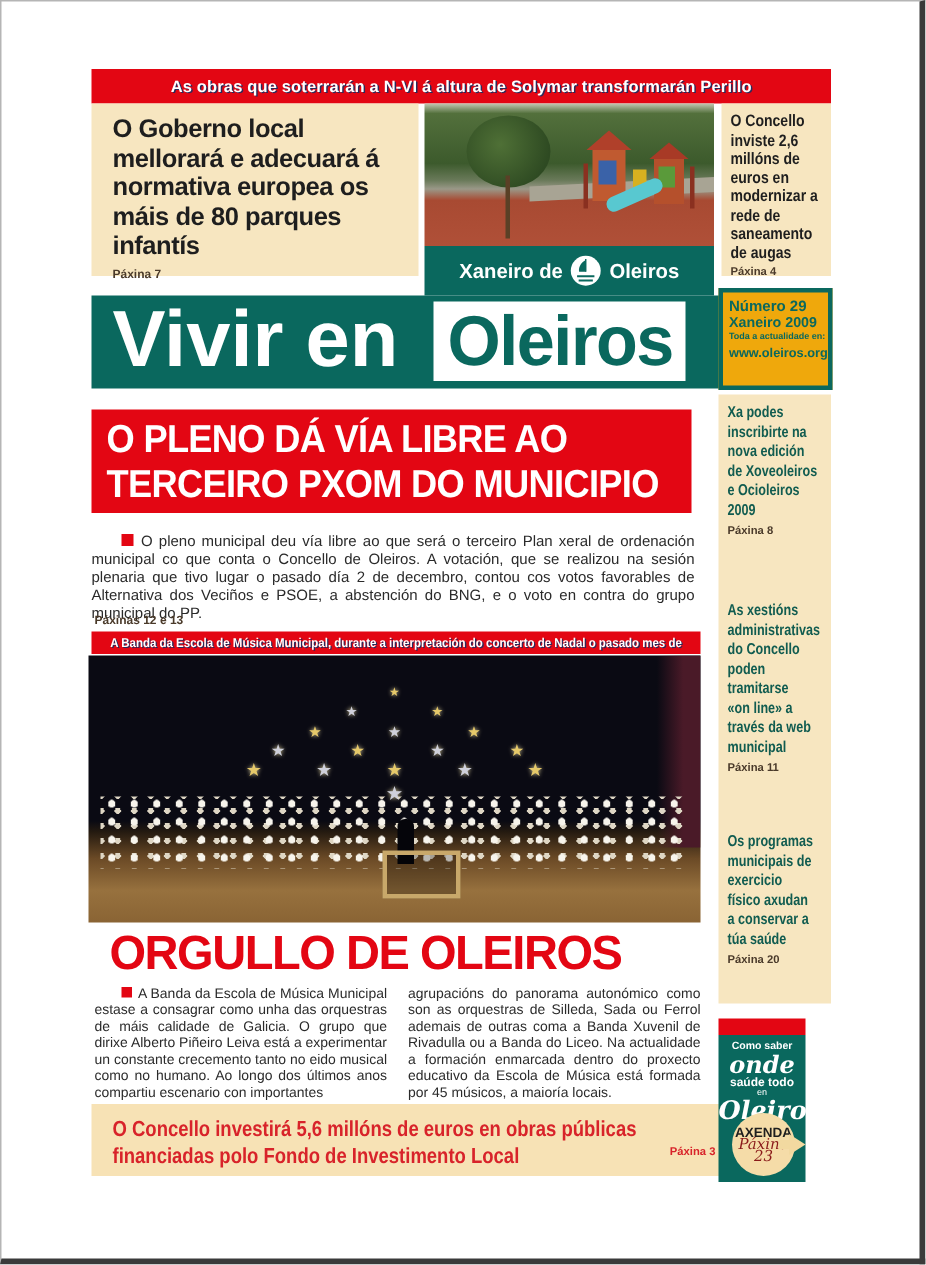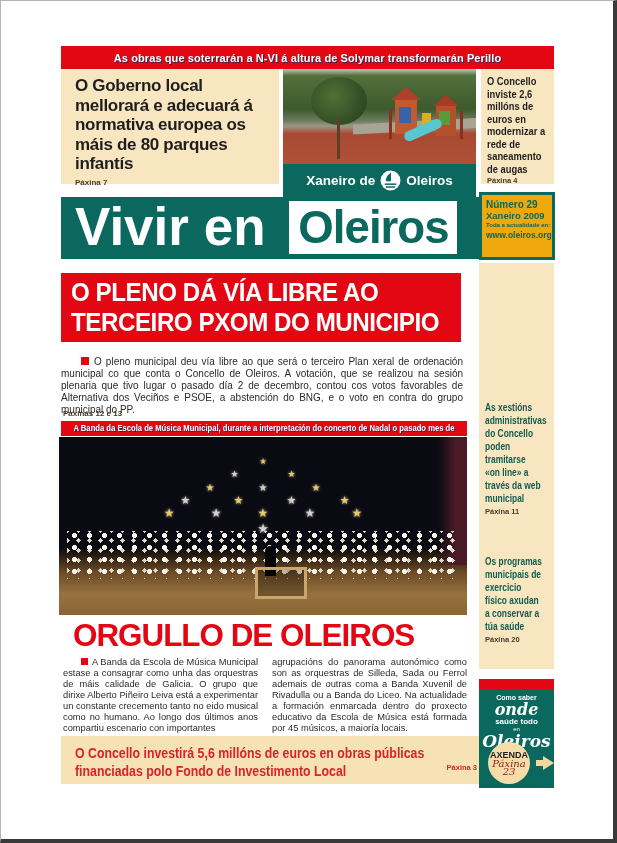--- a/index.html
+++ b/index.html
@@ -101,21 +101,21 @@
 
   
   .sidebar{left:478px;top:262px;width:75px;height:406px;background:#f7e6c0;}
   .sb-item{position:absolute;left:0;width:75px;padding-left:6px;box-sizing:border-box;}
   .sb-item .txt{width:92px;transform:scaleX(.8);transform-origin:0 0;
                 font-size:10.5px;line-height:13px;font-weight:bold;color:#115c50;}
   .sb-item .pageref{font-size:7.5px;margin-top:2px;}
   .sb1{top:6px;} .sb2{top:138px;} .sb3{top:292px;}
 
   
-  .agenda{left:478px;top:678px;width:75px;height:109px;}
+  .agenda{left:478px;top:678px;width:58px;height:109px;}
   .agenda-red{position:absolute;left:0;top:0;width:100%;height:11px;background:#e30613;}
   .agenda-body{position:absolute;left:0;top:11px;width:100%;height:98px;background:#0a685e;color:#fff;text-align:center;}
   .ag-1{font-size:7px;font-weight:bold;line-height:9px;margin-top:3px;}
   .ag-2{font-family:"DejaVu Serif",serif;font-style:italic;font-weight:bold;font-size:16px;line-height:15px;}
   .ag-3{font-size:8px;font-weight:bold;line-height:9px;}
   .ag-4{font-size:6px;line-height:6px;}
   .ag-5{font-family:"DejaVu Serif",serif;font-style:italic;font-weight:bold;font-size:17px;line-height:18px;}
   .ag-circle{position:absolute;left:9px;bottom:4px;width:42px;height:42px;border-radius:50%;background:#f5dca8;
              display:flex;flex-direction:column;align-items:center;justify-content:center;}
   .ag-circle .ax{color:#1e1e1e;font-weight:bold;font-size:9px;line-height:10px;}
@@ -240,20 +240,29 @@
     </div>
   </div>
 
   <div class="abs bottom-bar">
     <div class="hl pre">O Concello investirá 5,6 millóns de euros en obras públicas
 financiadas polo Fondo de Investimento Local</div>
     <div class="bottom-pageref">Páxina 3</div>
   </div>
 
   <div class="abs sidebar">
+    <div class="sb-item sb1">
+      <div class="txt pre">Xa podes
+inscribirte na
+nova edición
+de Xoveoleiros
+e Ocioleiros
+2009</div>
+      <div class="pageref">Páxina 8</div>
+    </div>
     <div class="sb-item sb2">
       <div class="txt pre">As xestións
 administrativas
 do Concello
 poden
 tramitarse
 «on line» a
 través da web
 municipal</div>
       <div class="pageref">Páxina 11</div>

